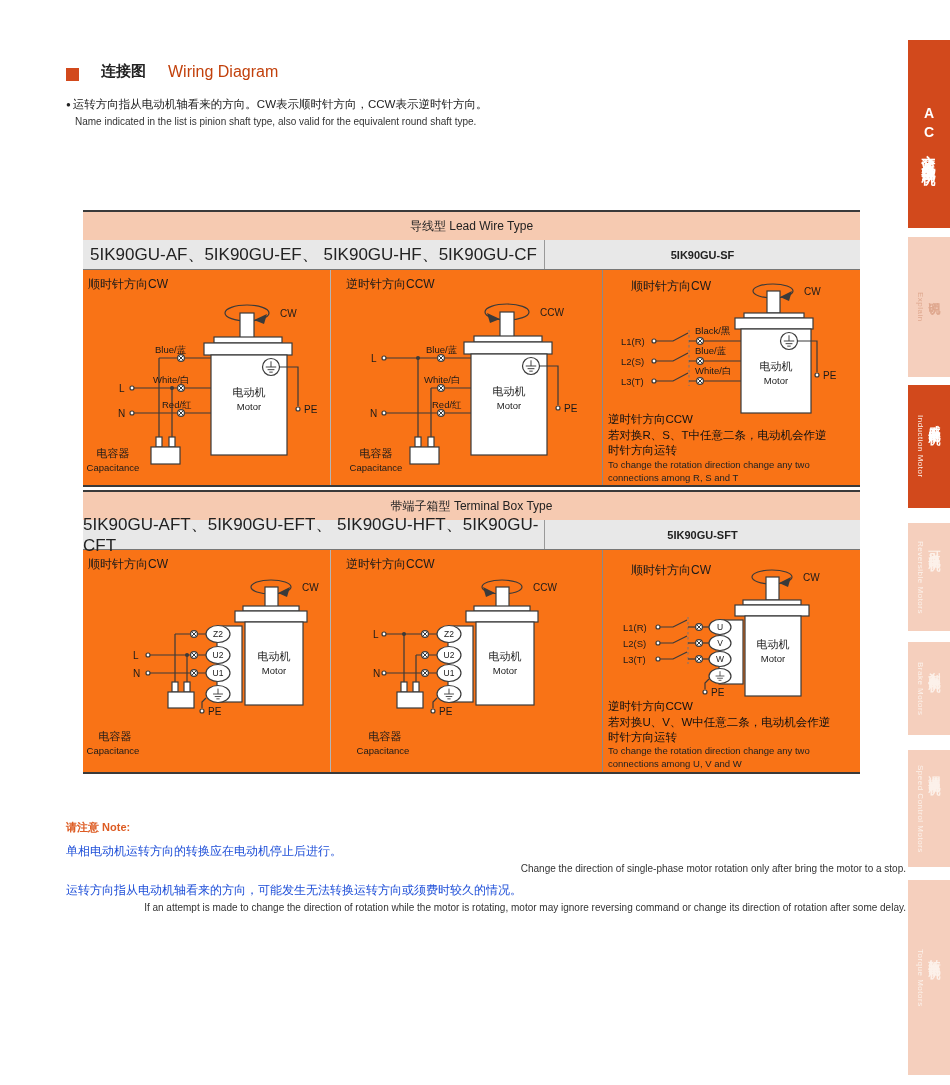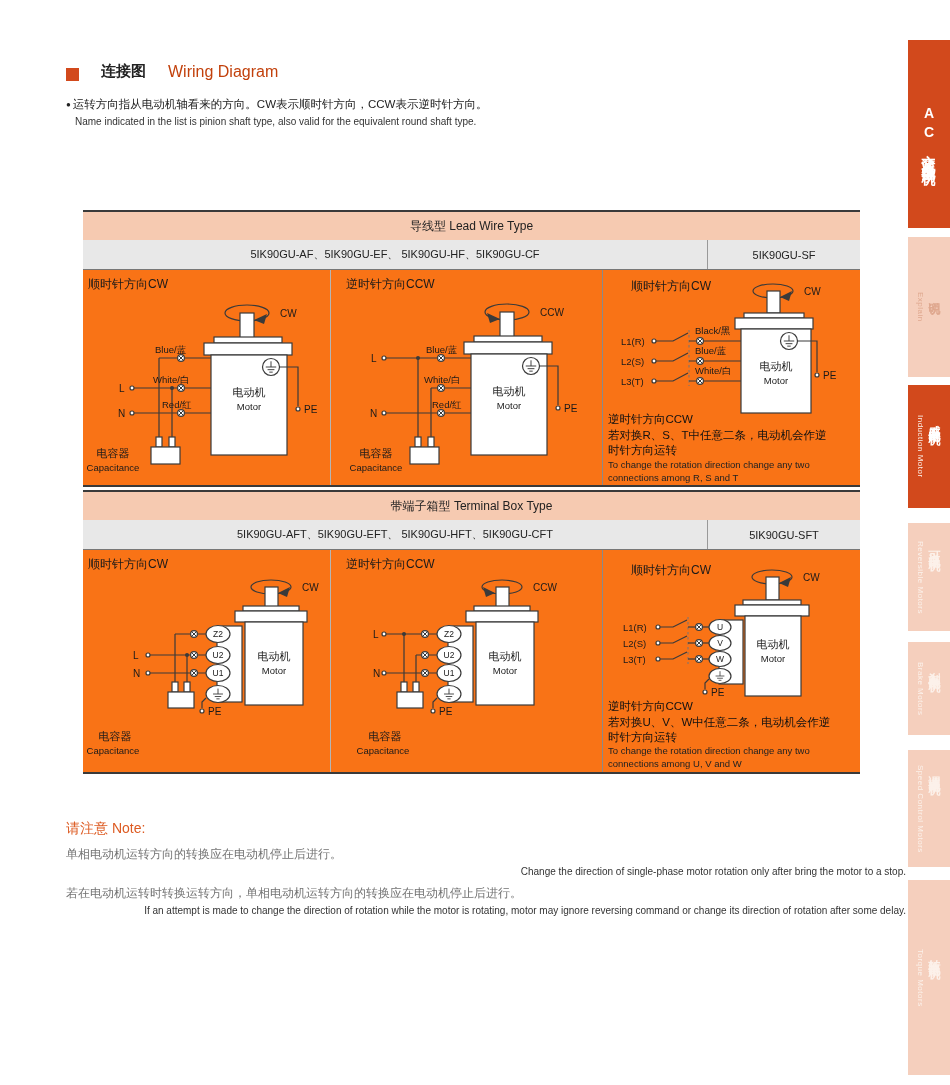--- a/index.html
+++ b/index.html
@@ -17,32 +17,32 @@
   
   .intro{left:66px;top:96px;width:830px;}
   .b-zh{font-size:11.5px;color:#222;white-space:nowrap;line-height:16px;}
   .b-en{font-size:10px;color:#333;white-space:nowrap;line-height:14px;margin:2px 0 7px 9px;}
   .bullet{font-size:8px;vertical-align:1px;margin-right:2px;}
   
   .wtable{left:72px;width:777px;border-top:2px solid #3a3a3a;border-bottom:2px solid #3a3a3a;box-sizing:border-box;margin-left:11px;}
   .thead{background:#f6cab1;height:28px;display:flex;align-items:center;justify-content:center;
          font-size:12px;color:#222;}
   .tsub{display:flex;background:#e8e8e8;height:30px;border-bottom:1px solid #777;box-sizing:border-box;}
-  .tsub-l{width:625px;border-right:1px solid #999;display:flex;align-items:center;justify-content:center;
-          font-size:11px;color:#222;box-sizing:border-box;}
-  .tsub-r{flex:1;display:flex;align-items:center;justify-content:center;font-size:11px;color:#222;}
+  .tsub-l{width:462px;border-right:1px solid #999;display:flex;align-items:center;justify-content:center;
+          font-size:17px;color:#222;box-sizing:border-box;}
+  .tsub-r{flex:1;display:flex;align-items:center;justify-content:center;font-size:11px;color:#222;font-weight:bold;}
   .tbody{display:flex;background:#f97316;}
   .tcell{overflow:hidden;}
   .c1{width:247px;}
   .c2{width:272px;border-left:1px solid #b5b5b5;box-sizing:border-box;}
   .c3{width:258px;border-left:1px solid #8a8a8a;box-sizing:border-box;}
   
   .note{left:66px;top:820px;width:840px;}
-  .note-title{font-size:14px;font-weight:normal;color:#dd5b22;margin-bottom:8px;}
-  .note-zh{font-size:12px;color:#737373;margin-bottom:3px;white-space:nowrap;}
+  .note-title{font-size:11px;font-weight:bold;color:#dd5b22;margin-bottom:8px;}
+  .note-zh{font-size:12px;color:#1d4ed8;margin-bottom:3px;white-space:nowrap;}
   .note-en{font-size:10px;color:#333;margin-bottom:8px;white-space:nowrap;text-align:right;}
   
   .tab{position:absolute;left:908px;width:42px;display:flex;align-items:center;justify-content:center;cursor:pointer;}
   .tab.orange{background:#d2491c;}
   .tab.pink{background:#f5cfbd;}
   .vwrap{writing-mode:vertical-rl;}
   .vzh{display:block;text-orientation:upright;font-weight:bold;letter-spacing:2px;font-size:12px;color:#fff;}
   .ven{display:block;text-orientation:mixed;font-size:8px;letter-spacing:0.5px;color:#fcf1ea;margin-right:1px;}
   .tab.big .vzh{font-size:14px;letter-spacing:3px;}
   .tab.pink .vzh{color:#fcf1ea;}
@@ -374,21 +374,21 @@
         <text x="5" y="217" class="nen">connections among U, V and W</text>
       </svg>
     </div>
   </div>
 </div>
 
 <div class="abs note">
   <div class="note-title">请注意 Note:</div>
   <div class="note-zh">单相电动机运转方向的转换应在电动机停止后进行。</div>
   <div class="note-en">Change the direction of single-phase motor rotation only after bring the motor to a stop.</div>
-  <div class="note-zh">若在电动机运转时转换运转方向，单相电动机运转方向的转换应在电动机停止后进行。</div>
+  <div class="note-zh">运转方向指从电动机轴看来的方向，可能发生无法转换运转方向或须费时较久的情况。</div>
   <div class="note-en">If an attempt is made to change the direction of rotation while the motor is rotating, motor may ignore reversing command or change its direction of rotation after some delay.</div>
 </div>
 
 <div class="tab orange big" style="top:40px;height:188px">
   <div class="vwrap">
       <span class="vzh">AC交流减速电动机</span>
     </div>
 </div>
 <div class="tab pink muted" style="top:237px;height:140px">
   <div class="vwrap">

